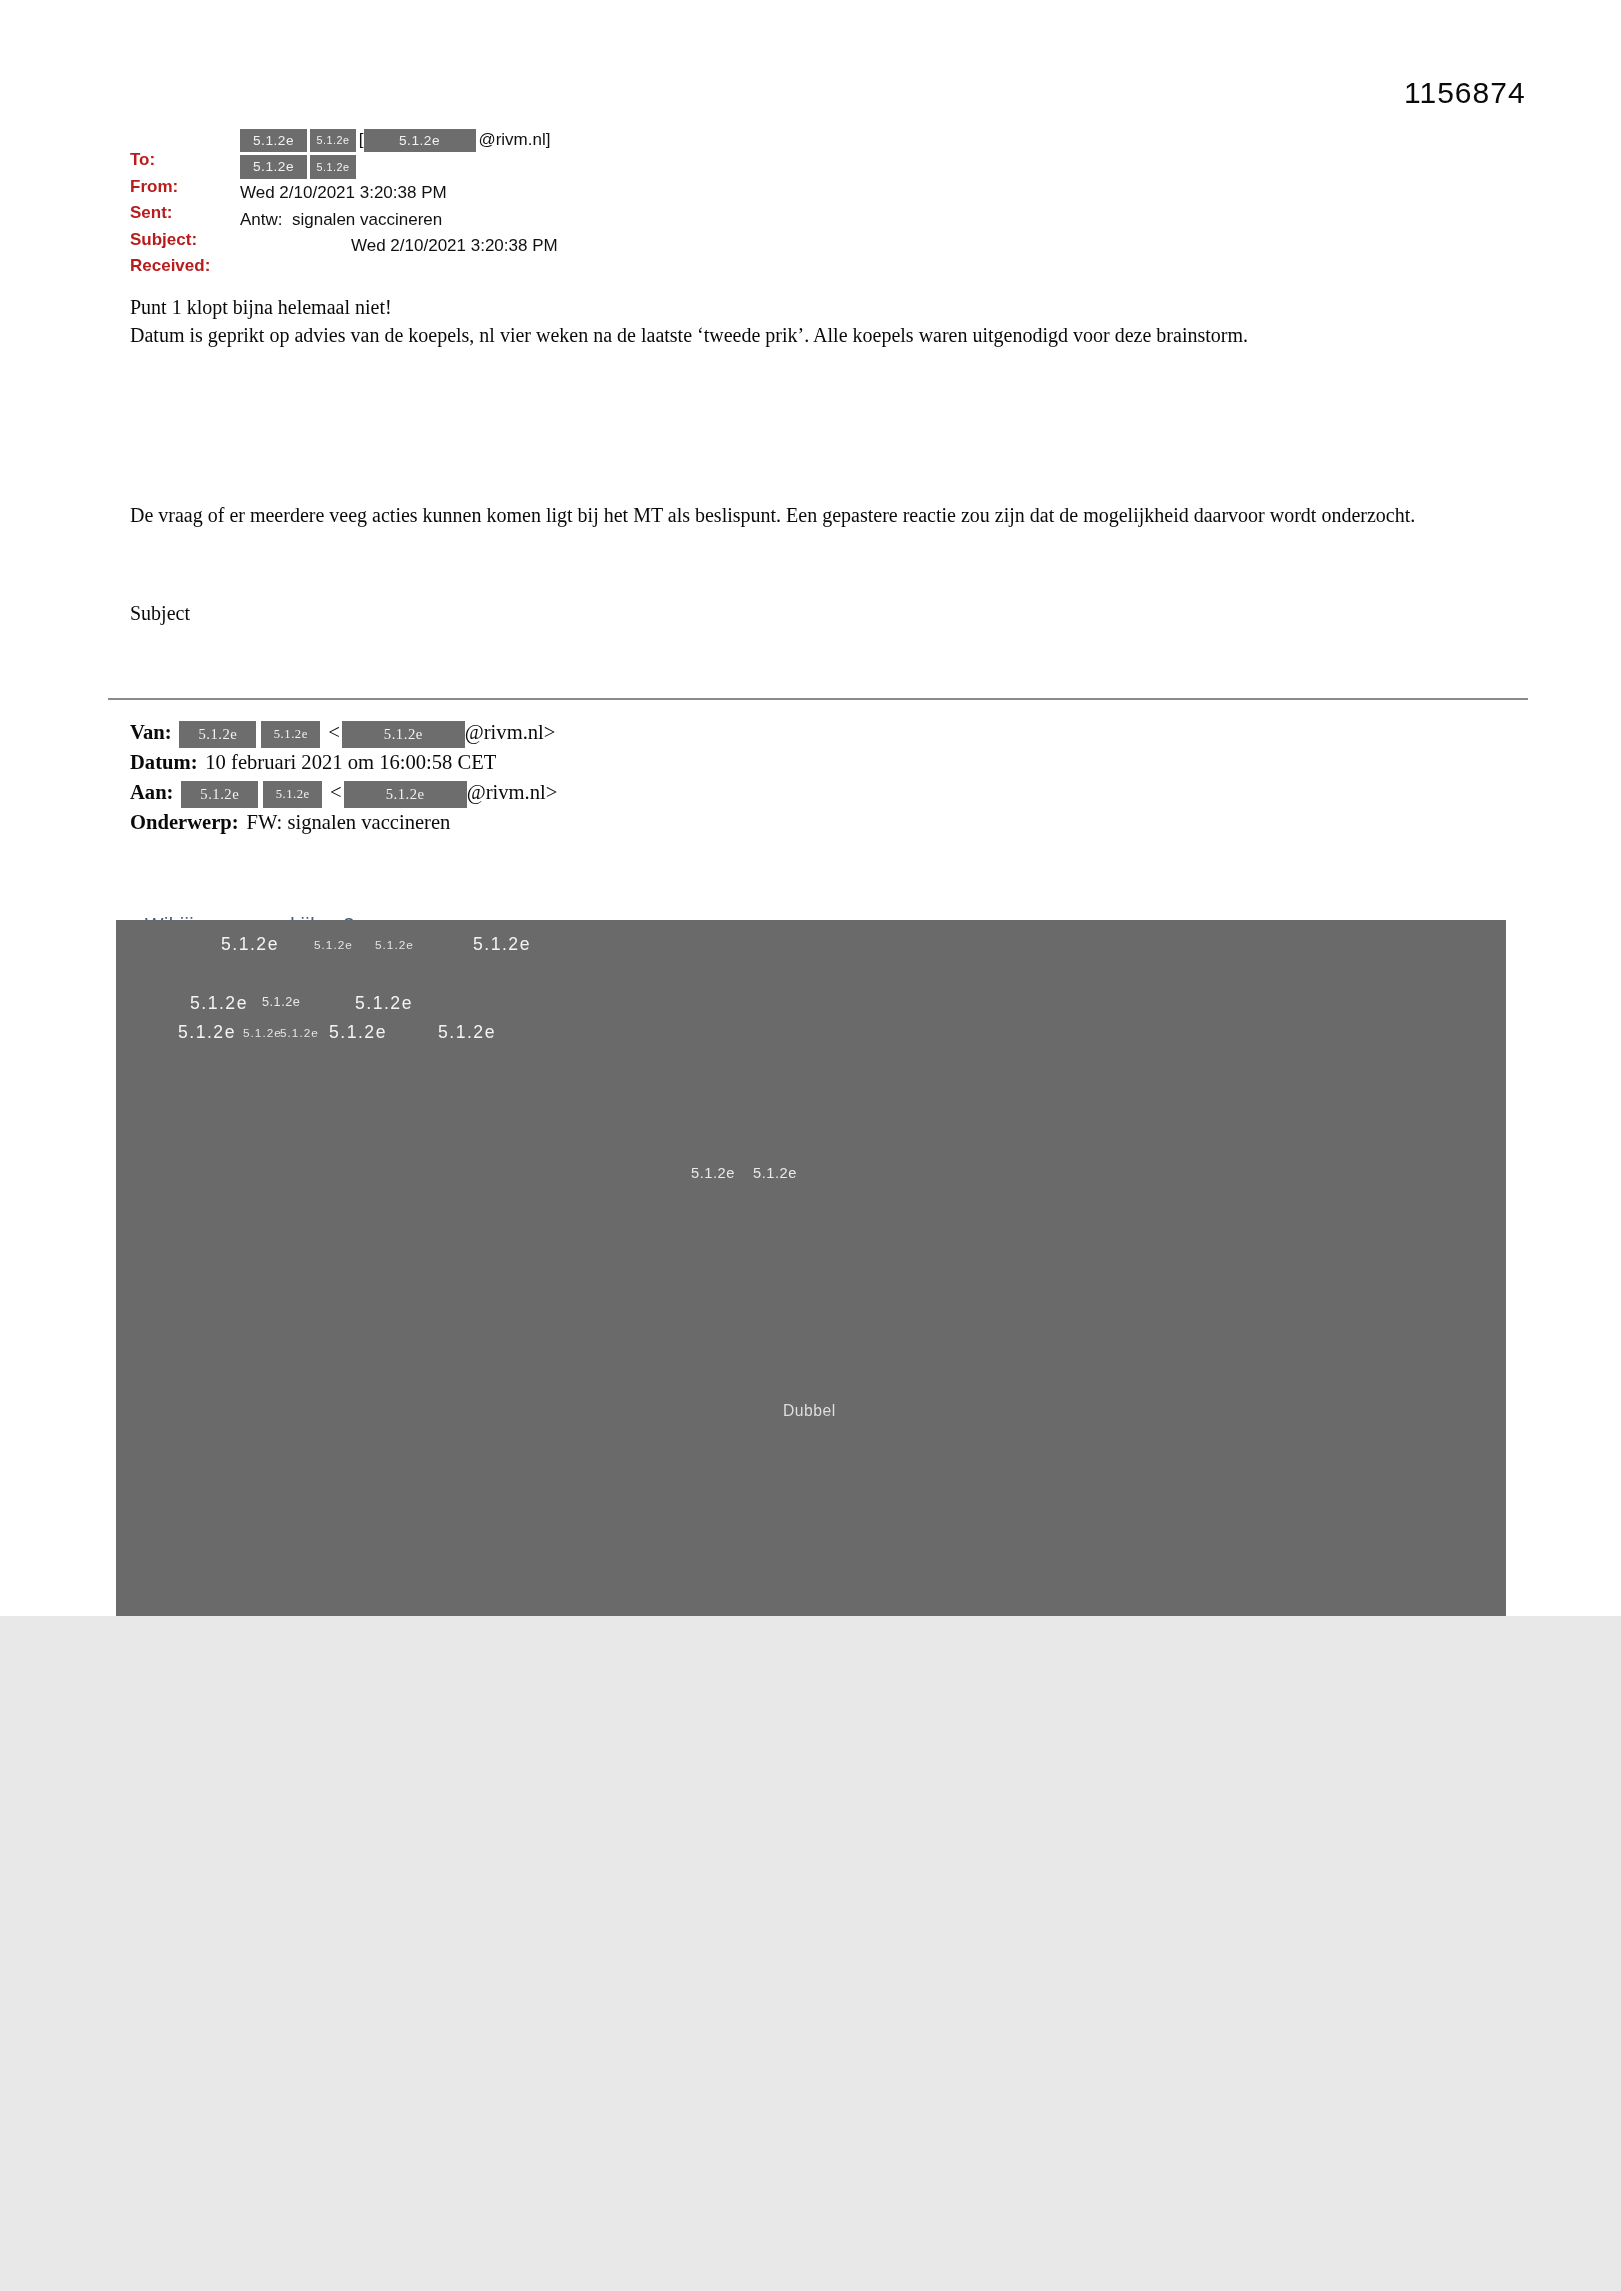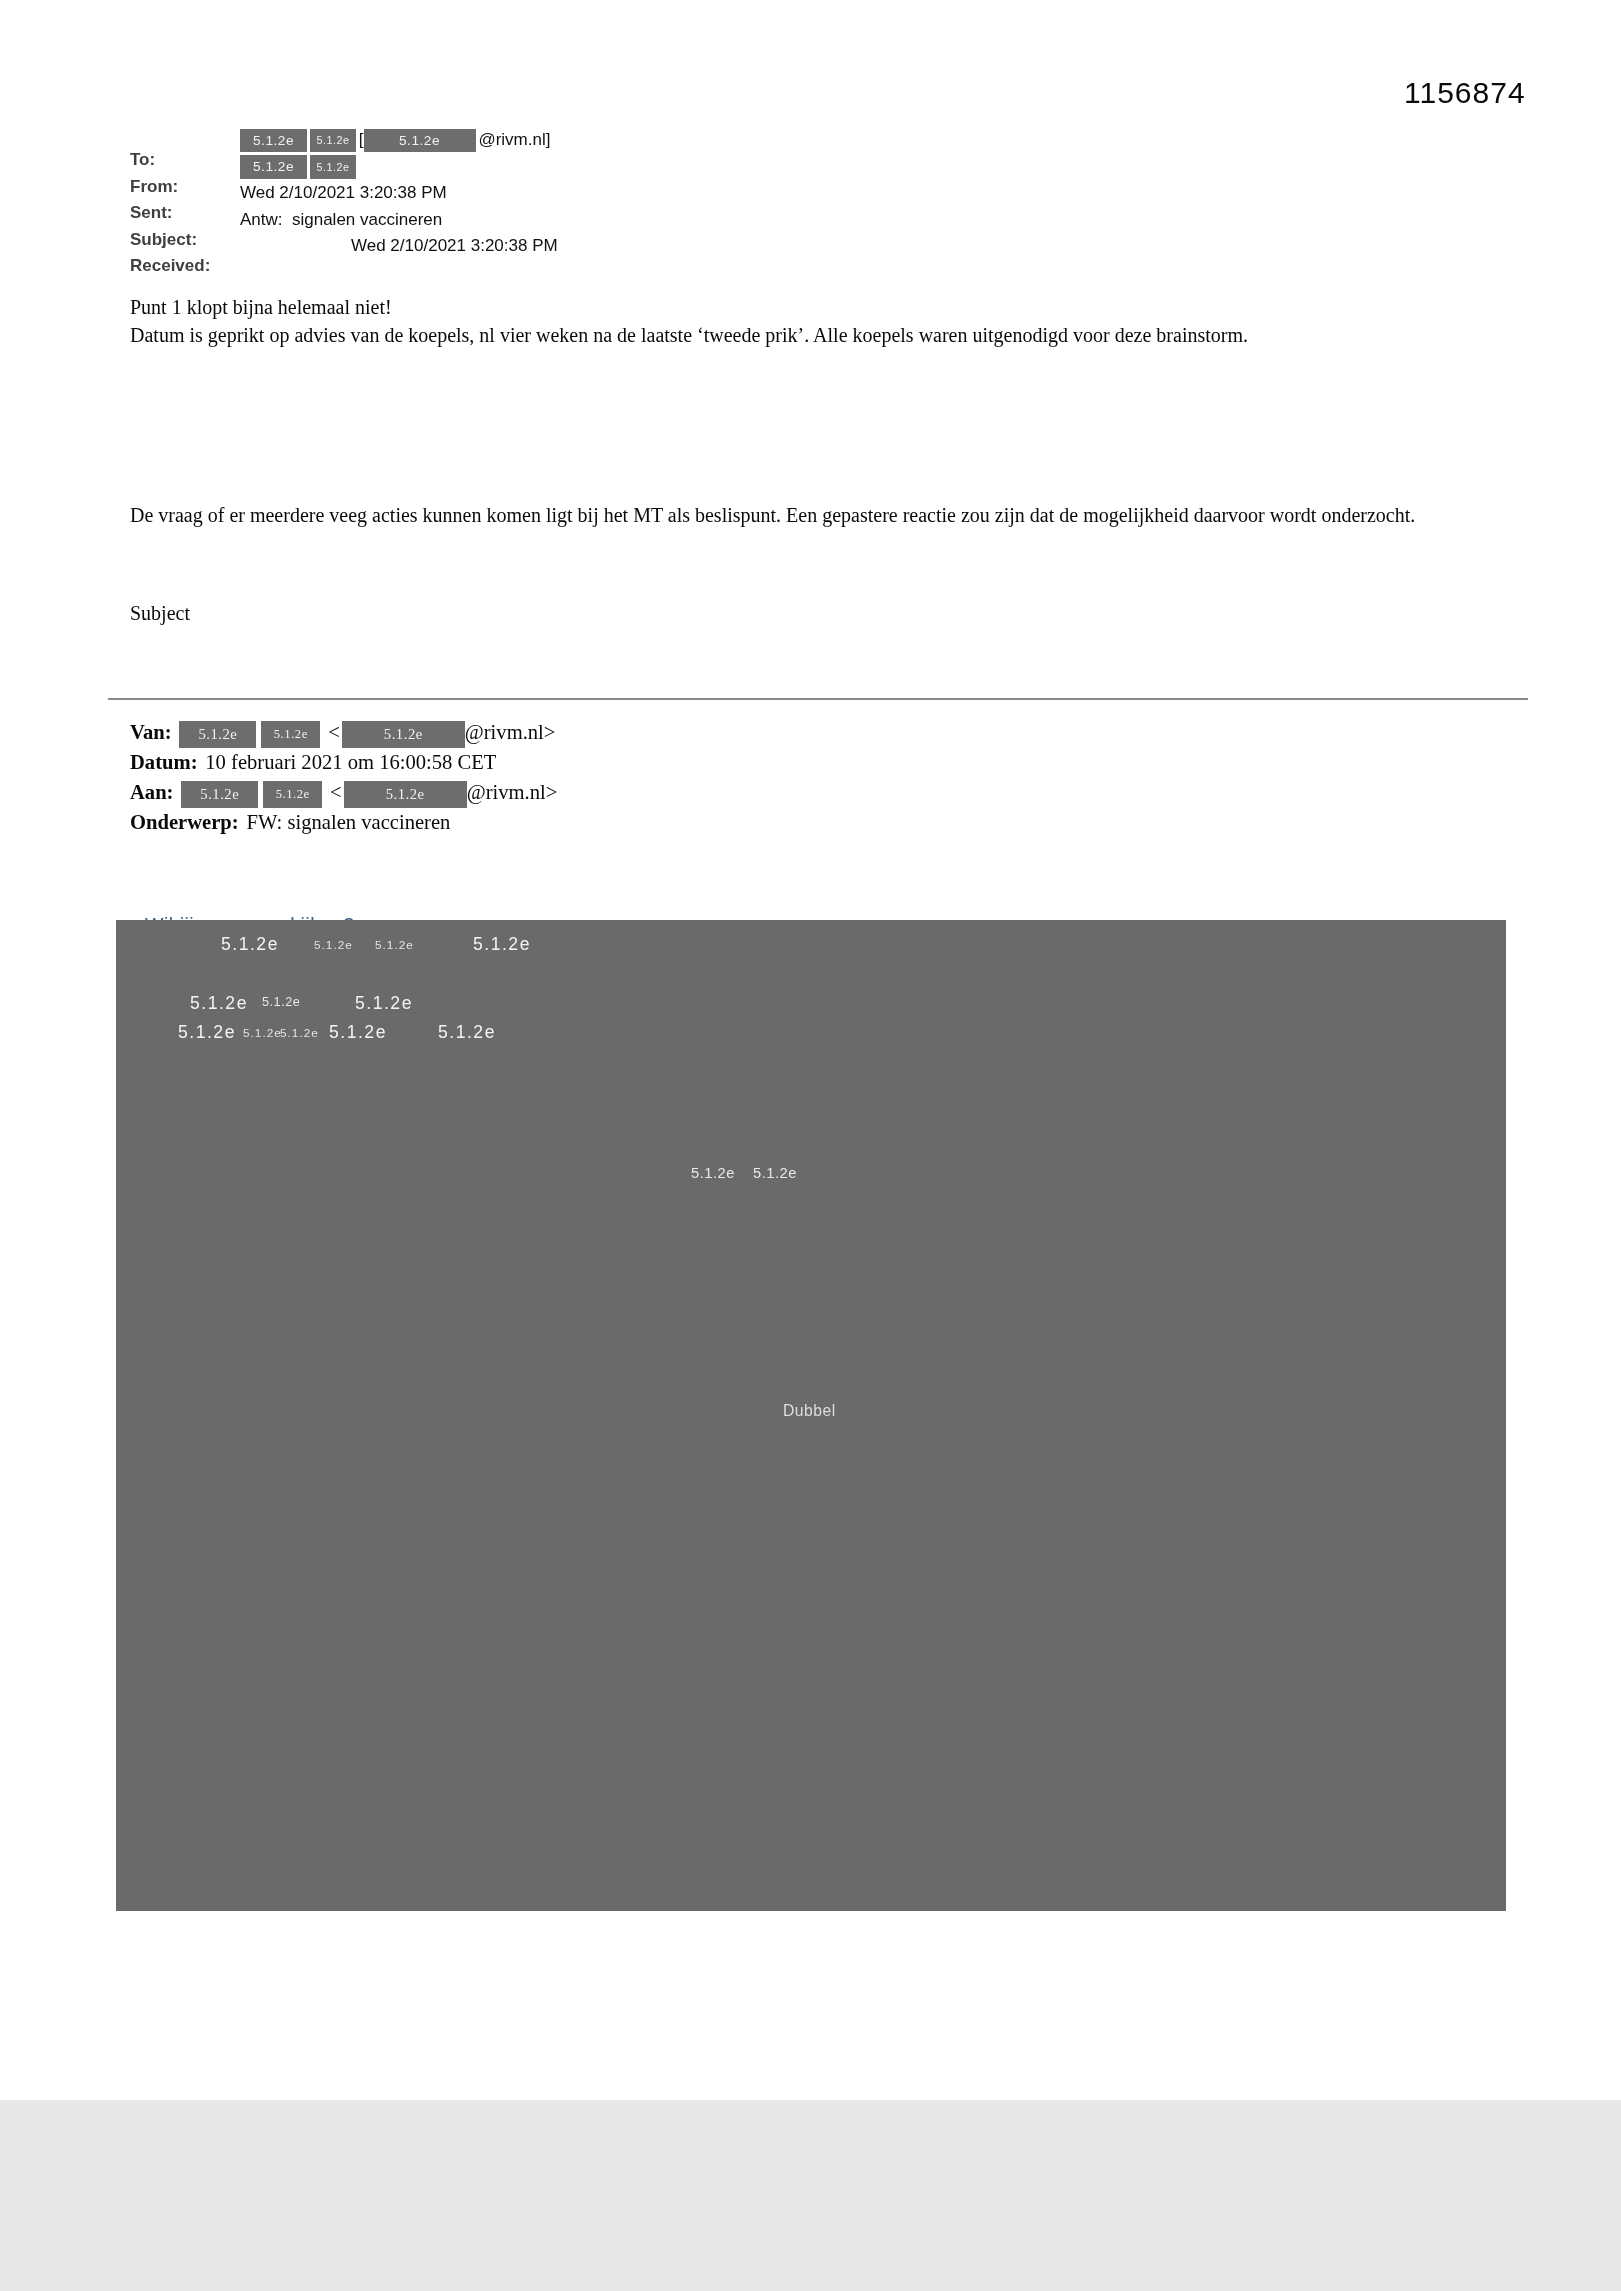--- a/index.html
+++ b/index.html
@@ -1,20 +1,20 @@
 <!DOCTYPE html>
 <html><head>
 <meta charset="utf-8">
 <style>
   * { margin: 0; padding: 0; box-sizing: border-box; }
   html, body { background: #e8e8e8; }
   .page {
     position: relative;
     width: 1621px;
-    height: 2100px;
+    height: 1616px;
     margin: 0 auto;
     background: #ffffff;
     font-family: "Liberation Sans", sans-serif;
     color: #111111;
     overflow: hidden;
   }
 
   
   .doc-number {
     position: absolute;
@@ -34,21 +34,21 @@
   }
   .hdr-row {
     display: flex;
     align-items: center;
     height: 26.5px;
     white-space: pre;
   }
   .hdr-label {
     width: 110px;
     font-weight: bold;
-    color: #404040;
+    color: #b91c1c;
     flex: 0 0 110px;
     margin-top: 40px;
   }
   .hdr-val { display: flex; align-items: center; white-space: pre-wrap; }
   .hdr-val.indent { padding-left: 111px; }
 
   
   .redact {
     display: inline-flex;
     align-items: center;

